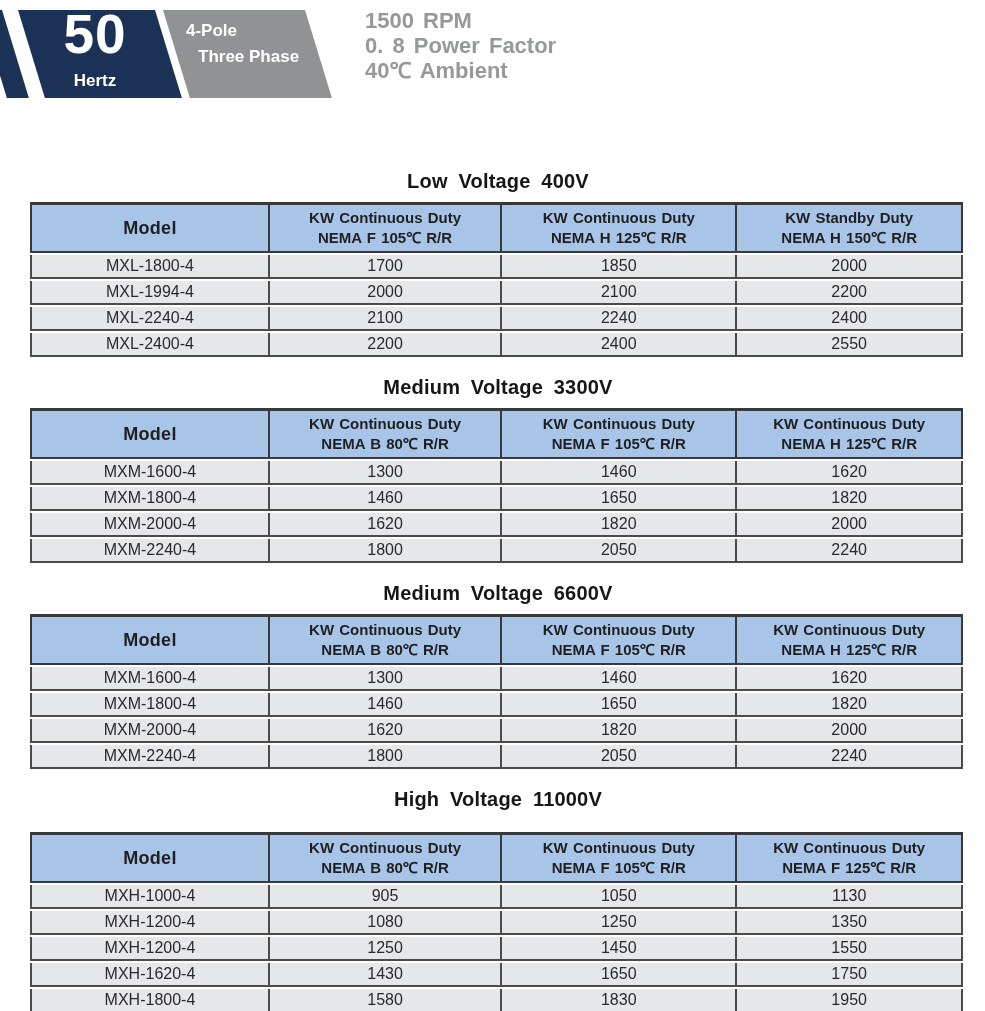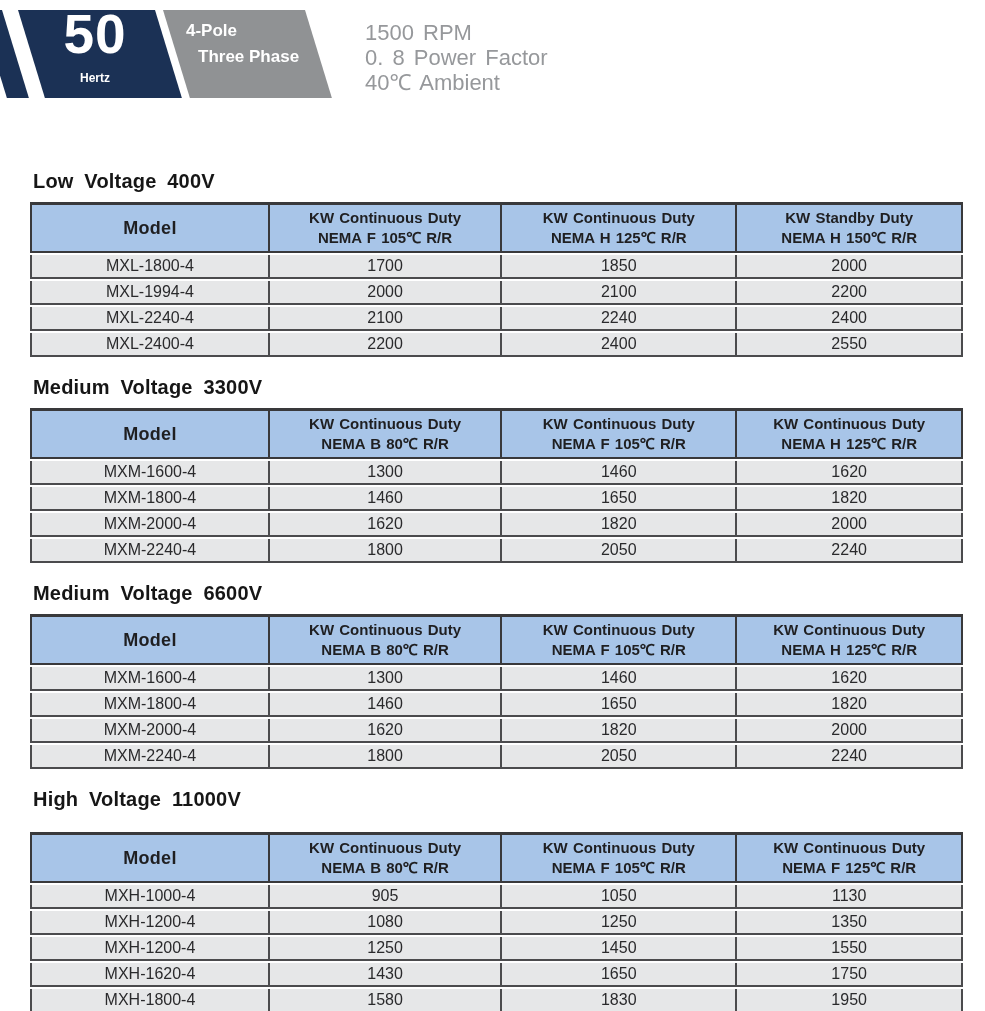--- a/index.html
+++ b/index.html
@@ -18,32 +18,32 @@
   .shape{position:absolute;top:10px;height:88px;transform:skewX(17deg);transform-origin:0 0;}
   .shape.sliver{left:-20px;width:22px;background:var(--navy);}
   .shape.navy{left:18px;width:137px;background:var(--navy);}
   .shape.gray{left:163px;width:142px;background:var(--badge_gray);}
   .freq-num{
     position:absolute;left:30px;top:7px;width:130px;text-align:center;
     font-size:55px;font-weight:bold;color:#ffffff;letter-spacing:1px;line-height:1;
   }
   .freq-unit{
     position:absolute;left:30px;top:71px;width:130px;text-align:center;
-    font-size:12px;font-weight:bold;color:#ffffff;
+    font-size:17px;font-weight:bold;color:#ffffff;
   }
   .pole-1{position:absolute;left:186px;top:21px;font-size:17px;font-weight:bold;color:#ffffff;}
   .pole-2{position:absolute;left:198px;top:47px;font-size:17px;font-weight:bold;color:#ffffff;}
-  .spec-lines{position:absolute;left:365px;top:20px;}
+  .spec-lines{position:absolute;left:365px;top:8px;font-weight:bold;}
   .spec-line{font-size:22px;line-height:25px;color:var(--spec_text);word-spacing:3px;}
   
   .tables{margin-left:30px;width:933px;}
   .table-block{margin-bottom:17px;}
   .table-title{
     font-size:20px;font-weight:bold;color:var(--title_black);
-    word-spacing:5px;margin:0 0 7px 3px;letter-spacing:0.2px;
+    word-spacing:5px;margin:0 0 7px 3px;letter-spacing:0.2px;text-align:center;
   }
   .table-block:last-child .table-title{margin-bottom:19px;}
   table{border-collapse:separate;border-spacing:0 2px;width:100%;table-layout:fixed;}
   col.c1{width:25.5%;} col.c2{width:24.9%;} col.c3{width:25.2%;} col.c4{width:24.4%;}
   th{
     background:var(--header_blue);
     border-top:3px solid var(--border_dark);
     border-bottom:2px solid var(--border_dark);
     border-left:2px solid var(--border_dark);
     font-size:15px;font-weight:bold;color:#1f1f21;

